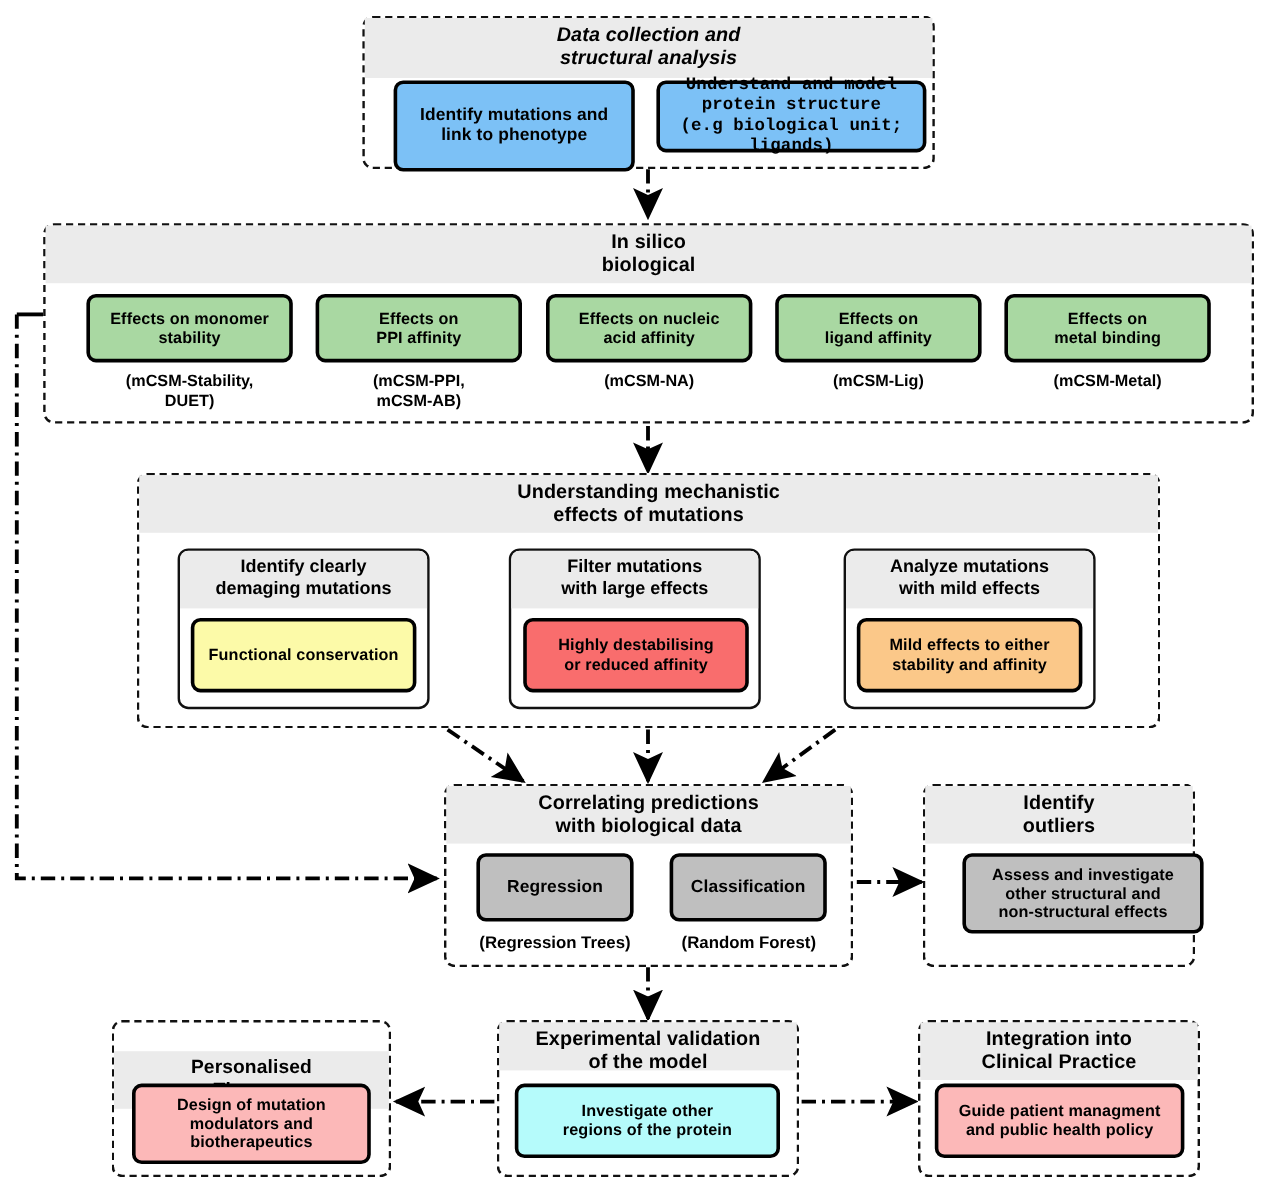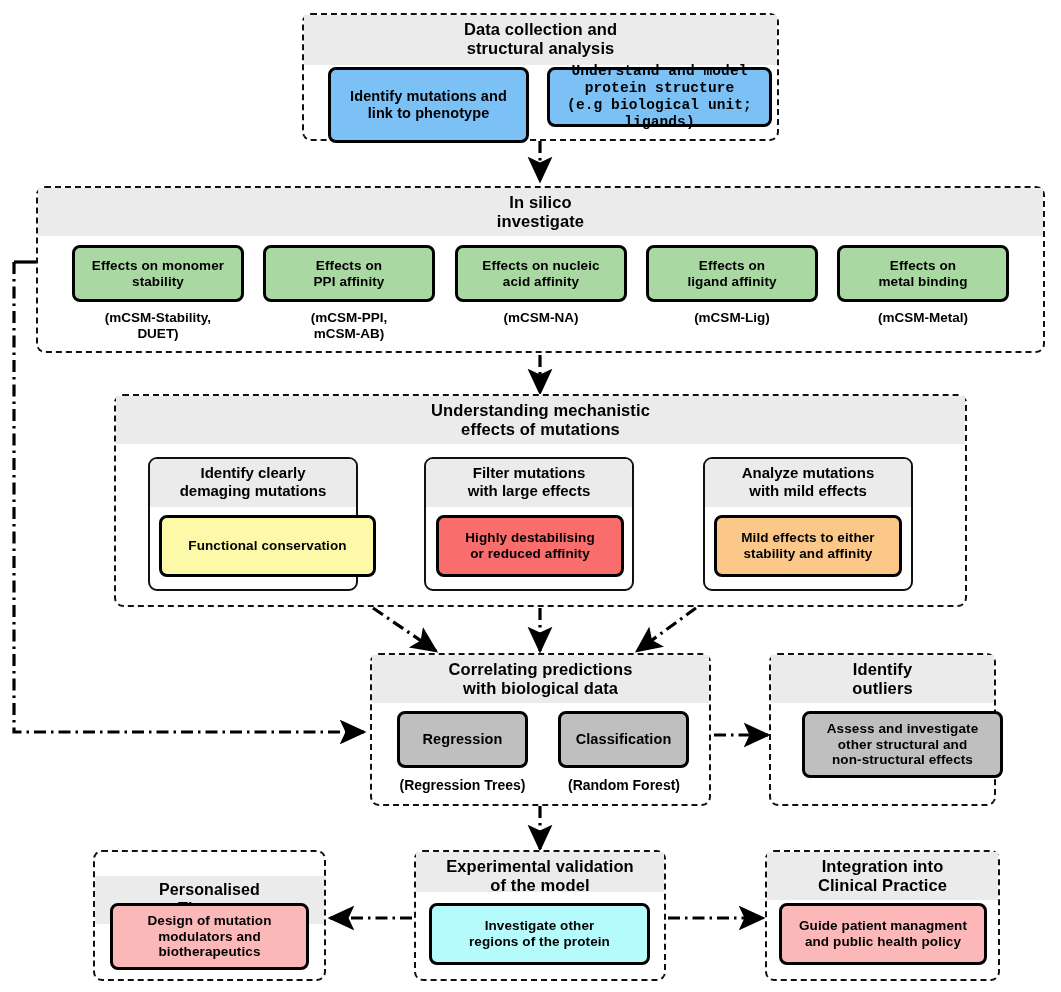--- a/index.html
+++ b/index.html
@@ -105,21 +105,21 @@
     <path class="dashdot" d="M14,262 L14,732 L364,732" marker-end="url(#ah)"></path>
     <path class="plain" d="M14,262 L36,262"></path>
 
     <path class="dashdot" d="M540,806 L540,849" marker-end="url(#ah)"></path>
 
     <path class="dashdot" d="M412,918 L330,918" marker-end="url(#ah)"></path>
 
     <path class="dashdot" d="M668,918 L763,918" marker-end="url(#ah)"></path>
   </svg>
 
-  <div class="group" style="left:302px;top:13px;width:477px;height:128px;">
+  <div class="group" style="left:302px;top:13px;width:477px;height:128px;font-style:italic;">
     <div class="ghead" style="height:50px;font-size:16.5px;">
       <div>Data collection and</div>
       <div>structural analysis</div>
     </div>
   </div>
   <div class="chip blue" style="left:328px;top:67px;width:201px;height:76px;font-size:14.5px;">
     <div>
       <div>Identify mutations and</div>
       <div>link to phenotype</div>
     </div>
@@ -128,21 +128,21 @@
     <div>
       <div>Understand and model</div>
       <div>protein structure</div>
       <div>(e.g biological unit; ligands)</div>
     </div>
   </div>
 
   <div class="group" style="left:36px;top:186px;width:1009px;height:167px;">
     <div class="ghead" style="height:48px;font-size:16.5px;">
       <div>In silico</div>
-      <div>investigate</div>
+      <div>biological</div>
     </div>
   </div>
 
   <div class="chip green" style="left:72px;top:245px;width:172px;height:57px;font-size:13.5px;">
     <div>
       <div>Effects on monomer</div>
       <div>stability</div>
     </div>
   </div>
   <div class="caption" style="left:72px;top:310px;width:172px;font-size:13.5px;">
@@ -197,21 +197,21 @@
       <div>effects of mutations</div>
     </div>
   </div>
 
   <div class="subpanel" style="left:148px;top:457px;width:210px;height:134px;">
     <div class="shead" style="height:48px;font-size:15px;">
       <div>Identify clearly</div>
       <div>demaging mutations</div>
     </div>
   </div>
-  <div class="chip yellow" style="left:159px;top:515px;width:217px;height:62px;font-size:13.5px;">
+  <div class="chip yellow" style="left:159px;top:515px;width:188px;height:62px;font-size:13.5px;">
     <div>
       <div>Functional conservation</div>
     </div>
   </div>
 
   <div class="subpanel" style="left:424px;top:457px;width:210px;height:134px;">
     <div class="shead" style="height:48px;font-size:15px;">
       <div>Filter mutations</div>
       <div>with large effects</div>
     </div>

